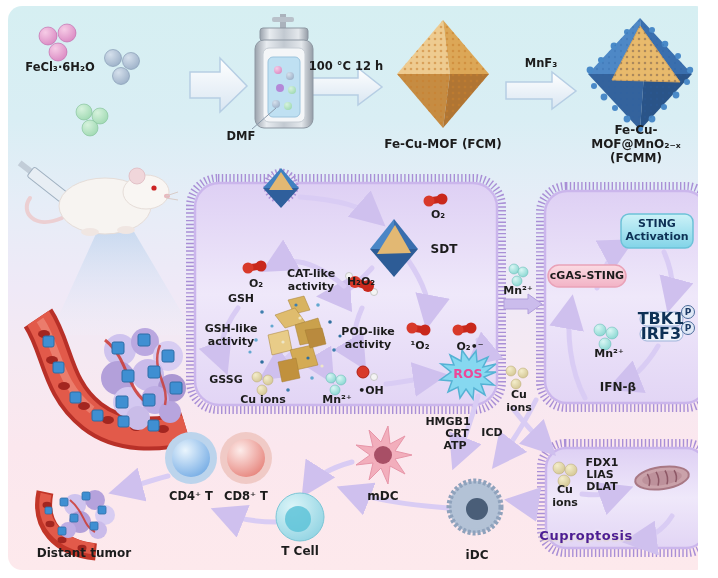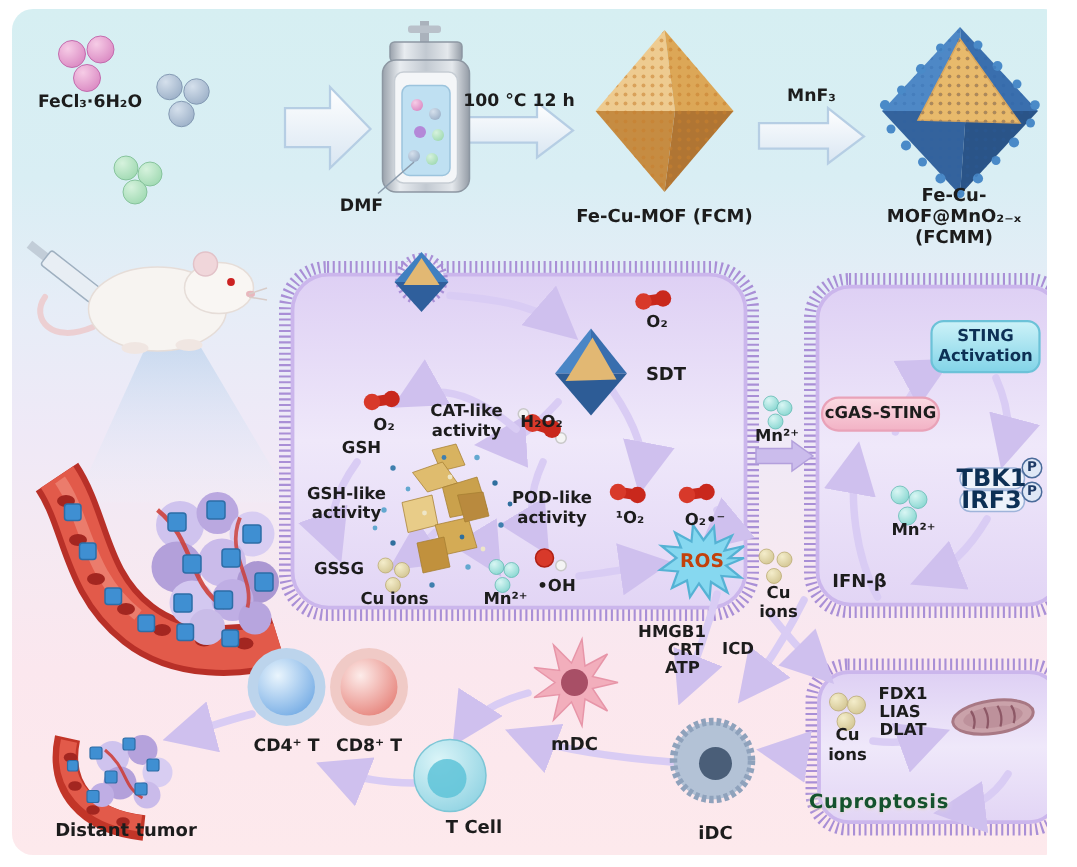--- a/index.html
+++ b/index.html
@@ -5,24 +5,24 @@
   html,body{margin:0;padding:0;background:#fff;}
   #stage{position:relative;width:698px;height:578px;background:#fff;overflow:hidden;
          font-family:"DejaVu Sans",sans-serif;}
   #bg{position:absolute;left:8px;top:6px;width:702px;height:564px;border-radius:14px;
       background:linear-gradient(180deg,#d6eff2 0%,#d9eef4 20%,#e6edf7 35%,#efe9f7 50%,
                  #f5e9f2 63%,#fbe7ee 78%,#fde9ec 100%);}
   svg{position:absolute;left:0;top:0;}
   .lbl{position:absolute;transform:translate(-50%,-50%);font-weight:bold;font-size:11px;
        color:#1c1c1c;white-space:pre-line;text-align:center;line-height:1.15;}.s105{font-size:16px}.s115{font-size:11.5px}.s12{font-size:12px}
   .navy{color:#0d3055}
-  .cupro{color:#14532d;text-shadow:0 0 4px rgba(255,255,255,.85),0 1px 2px rgba(190,170,110,.5);
+  .cupro{color:#4c1d95;text-shadow:0 0 4px rgba(255,255,255,.85),0 1px 2px rgba(190,170,110,.5);
          font-size:13px;letter-spacing:.5px}
   .pbadge{font-size:9px;color:#1d3a66}
-  .rosTxt{color:#c2410c;font-size:12.5px}
+  .rosTxt{color:#ec4899;font-size:12.5px}
 </style>
 </head>
 <body>
 
 <div id="stage">
   <div id="bg"></div>
 
   <svg width="718" height="578" viewBox="0 0 718 578">
     <defs>
       <marker id="ah" markerWidth="7" markerHeight="7" refX="5" refY="3.5" orient="auto">
@@ -494,28 +494,28 @@
   <div class="lbl" style="left:492px;top:433px">ICD</div>
 
   <div class="lbl navy" style="left:657px;top:231px">STING
 Activation</div>
   <div class="lbl" style="left:587px;top:276px">cGAS-STING</div>
   <div class="lbl s105 navy" style="left:661px;top:319px">TBK1</div>
   <div class="lbl s105 navy" style="left:661px;top:334px">IRF3</div>
   <div class="lbl pbadge" style="left:688px;top:312px">P</div>
   <div class="lbl pbadge" style="left:688px;top:328px">P</div>
   <div class="lbl" style="left:609px;top:354px">Mn²⁺</div>
-  <div class="lbl s12" style="left:573px;top:388px">IFN-β</div>
+  <div class="lbl s12" style="left:618px;top:388px">IFN-β</div>
 
   <div class="lbl" style="left:602px;top:463px">FDX1</div>
   <div class="lbl" style="left:600px;top:475px">LIAS</div>
   <div class="lbl" style="left:602px;top:487px">DLAT</div>
   <div class="lbl" style="left:565px;top:497px">Cu
 ions</div>
   <div class="lbl cupro" style="left:586px;top:536px">Cuproptosis</div>
 
   <div class="lbl s12" style="left:383px;top:497px">mDC</div>
   <div class="lbl s12" style="left:477px;top:556px">iDC</div>
-  <div class="lbl s12" style="left:316px;top:552px">T Cell</div>
+  <div class="lbl s12" style="left:300px;top:552px">T Cell</div>
   <div class="lbl s115" style="left:191px;top:497px">CD4⁺ T</div>
   <div class="lbl s115" style="left:246px;top:497px">CD8⁺ T</div>
   <div class="lbl s12" style="left:84px;top:554px">Distant tumor</div>
 </div>
 
 </body></html>

